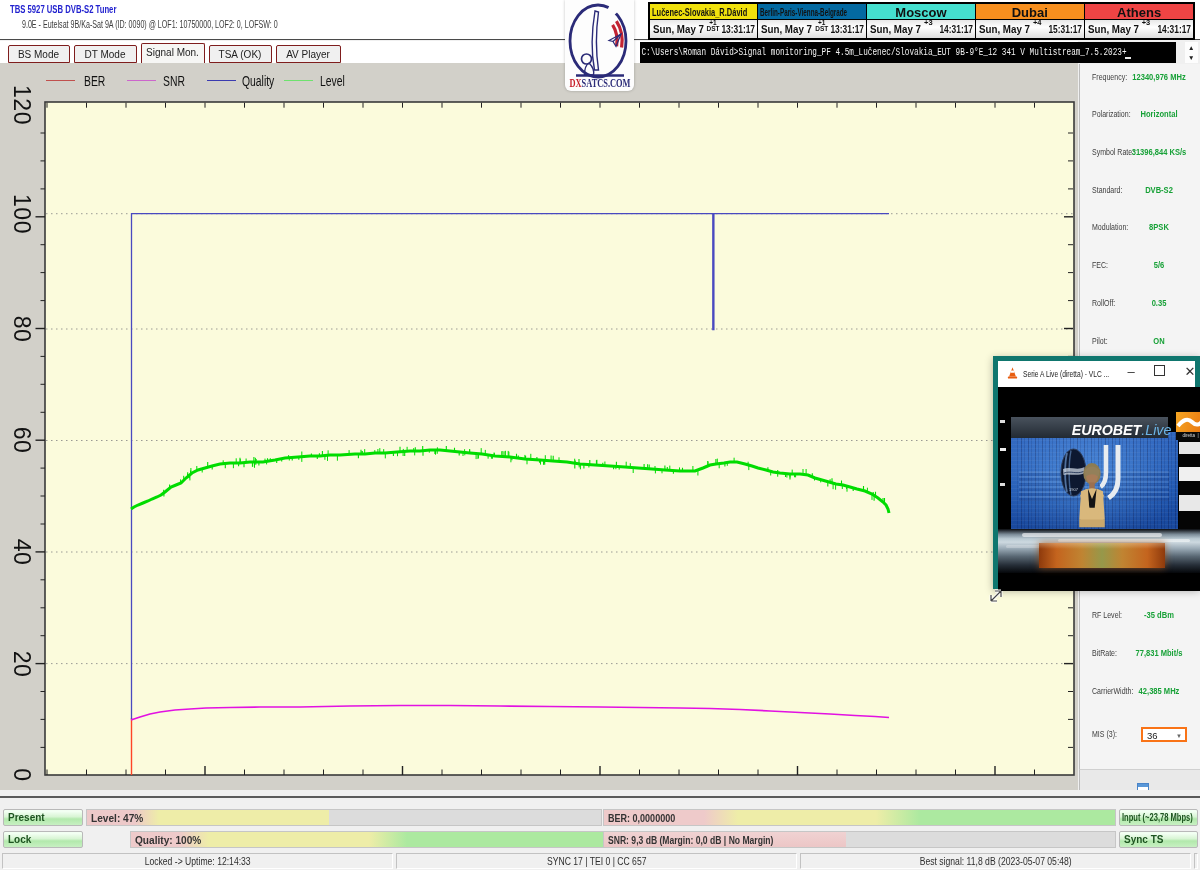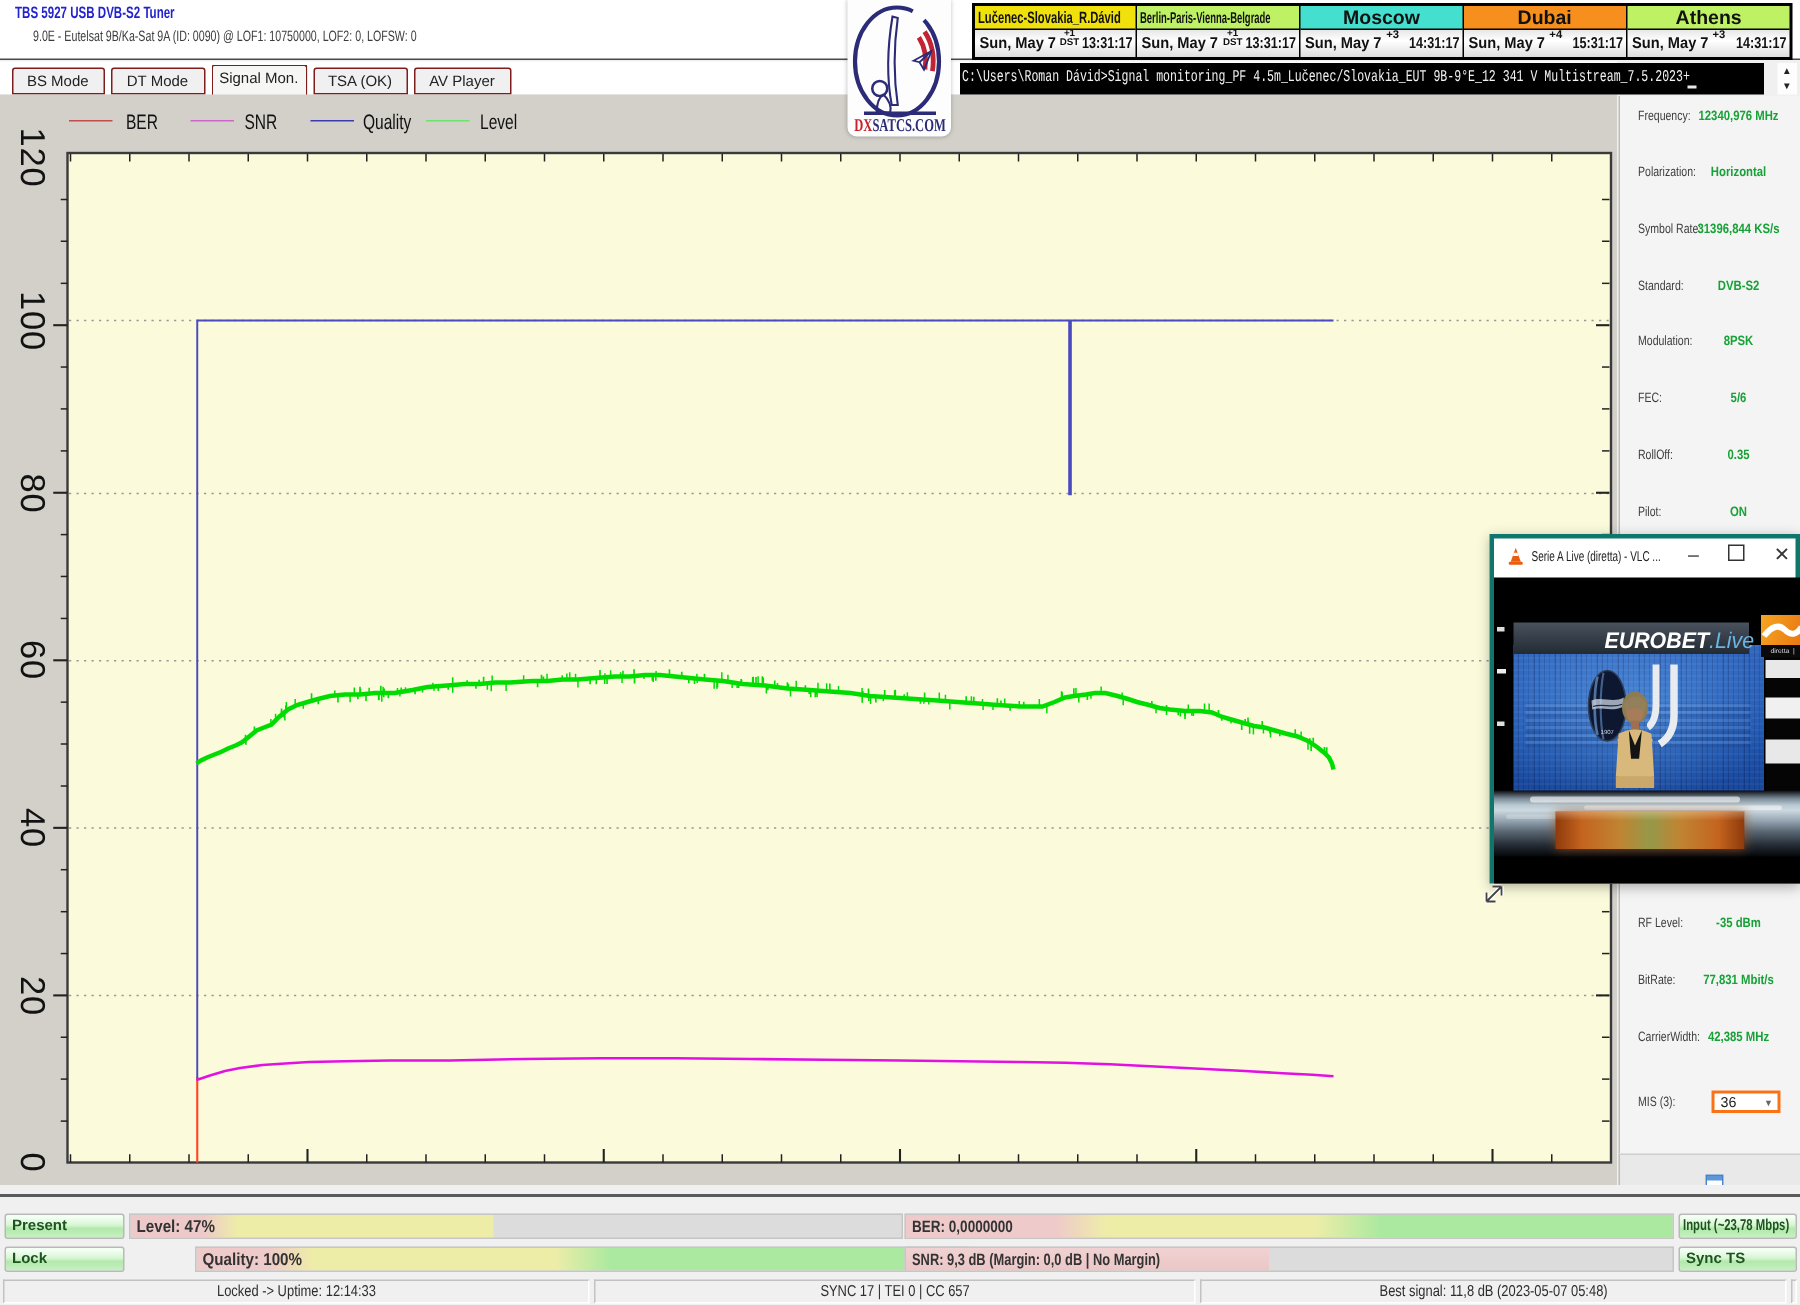--- a/index.html
+++ b/index.html
@@ -251,21 +251,21 @@
         <div class="chead" style="background:#f0e10c;">
           <span class="sq" style="font-size:11px;transform:scaleX(0.68);">Lučenec-Slovakia_R.Dávid</span>
         </div>
       <div class="cdate">
           <span class="cd1">Sun, May 7</span>
           <span class="cdst">+1<br>DST</span>
           <span class="ctime">13:31:17</span>
         </div>
       </div>
       <div class="clock">
-        <div class="chead" style="background:#bef264;padding-left:40px;">
+        <div class="chead" style="background:#0369a1;padding-left:40px;">
           <span class="sq" style="font-size:10.5px;transform:scaleX(0.60);">Berlin-Paris-Vienna-Belgrade</span>
         </div>
       <div class="cdate">
           <span class="cd1">Sun, May 7</span>
           <span class="cdst">+1<br>DST</span>
           <span class="ctime">13:31:17</span>
         </div>
       </div>
       <div class="clock">
         <div class="chead" style="background:#45dfcf;"><span style="font-size:13px;">Moscow</span></div>
@@ -277,21 +277,21 @@
       </div>
       <div class="clock">
         <div class="chead" style="background:#f78f1e;"><span style="font-size:13px;">Dubai</span></div>
       <div class="cdate">
           <span class="cd1">Sun, May 7</span>
           <span class="cdst" style="top:0px;font-size:7.5px;">+4</span>
           <span class="ctime">15:31:17</span>
         </div>
       </div>
       <div class="clock">
-        <div class="chead" style="background:#bef264;"><span style="font-size:13px;">Athens</span></div>
+        <div class="chead" style="background:#ef4444;"><span style="font-size:13px;">Athens</span></div>
       <div class="cdate">
           <span class="cd1">Sun, May 7</span>
           <span class="cdst" style="top:0px;font-size:7.5px;">+3</span>
           <span class="ctime">14:31:17</span>
         </div>
       </div>
     </div>
   <div class="abs" id="console"><span>C:\Users\Roman Dávid&gt;Signal monitoring_PF 4.5m_Lučenec/Slovakia_EUT 9B-9°E_12 341 V Multistream_7.5.2023+</span></div>
   <div class="abs" style="left:1125px;top:57px;width:6px;height:1.8px;background:#e8e8e8;"></div>
   <div class="abs" id="conscroll">▲<br>▼</div>
@@ -303,21 +303,21 @@
 <path d="M47.6 24.9 A 19 25 0 0 1 51.6 46.2" fill="none" stroke="#c32433" stroke-width="3.2"></path>
 <path d="M30 11 C26.5 32 26 52 29.5 70 L33.5 70 C30.5 50 31 30 33.5 12 Z" fill="none" stroke="#2b2b78" stroke-width="1.4"></path>
 <circle cx="21.5" cy="59" r="5" fill="none" stroke="#2b2b78" stroke-width="1.7"></circle>
 <path d="M24 63 C27.5 66.5 29.5 70.5 28.5 75 L19.5 75 C19.5 69 20.5 65 24 63" fill="none" stroke="#2b2b78" stroke-width="1.4"></path>
 <path d="M11 75.5 H59" stroke="#2b2b78" stroke-width="2.4"></path>
 <path d="M44 40.5 L56 34 L51 46.5 L48 41.5 Z" fill="none" stroke="#2b2b78" stroke-width="1.2"></path>
 <path d="M48 41.5 L56 34" stroke="#2b2b78" stroke-width="1.2"></path>
 <text x="4.5" y="87" font-family="Liberation Serif, serif" font-size="12" font-weight="bold" fill="#2b2b78" textLength="61" lengthAdjust="spacingAndGlyphs"><tspan fill="#c8202c">DX</tspan>SATCS.COM</text>
 </svg></div>
 
-  <div class="abs" id="vlcwin" style="left:993px;top:356px;width:207px;height:233px;background:#fff;border:3px solid #0f766e;box-shadow:0 2px 8px rgba(0,0,0,0.3);">
+  <div class="abs" id="vlcwin" style="left:993px;top:356px;width:207px;height:233px;background:#fff;border:5px solid #0f766e;box-shadow:0 2px 8px rgba(0,0,0,0.3);">
     <svg width="11" height="13" style="position:absolute;left:9px;top:6px;" viewBox="0 0 13 15">
       <polygon points="6.5,0 10.5,11 2.5,11" fill="#e85d10"></polygon>
       <polygon points="5,4 8,4 8.7,6.5 4.3,6.5" fill="#fff"></polygon>
       <rect x="1" y="11" width="11" height="2.5" rx="1" fill="#e85d10"></rect>
     </svg>
     <div style="position:absolute;left:25px;top:6.5px;font-size:9.5px;color:#222;transform:scaleX(0.70);transform-origin:left top;white-space:nowrap;">Serie A Live (diretta) - VLC ...</div>
     <div style="position:absolute;left:126px;top:3px;width:14px;font-size:13px;color:#333;text-align:center;">–</div>
     <div style="position:absolute;left:156px;top:4px;width:11px;height:11px;border:1.4px solid #333;"></div>
     <div style="position:absolute;left:185px;top:3px;width:14px;font-size:13px;color:#333;text-align:center;">✕</div>
     <div style="position:absolute;left:0;top:26px;width:205px;height:204px;background:#000;overflow:hidden;">

